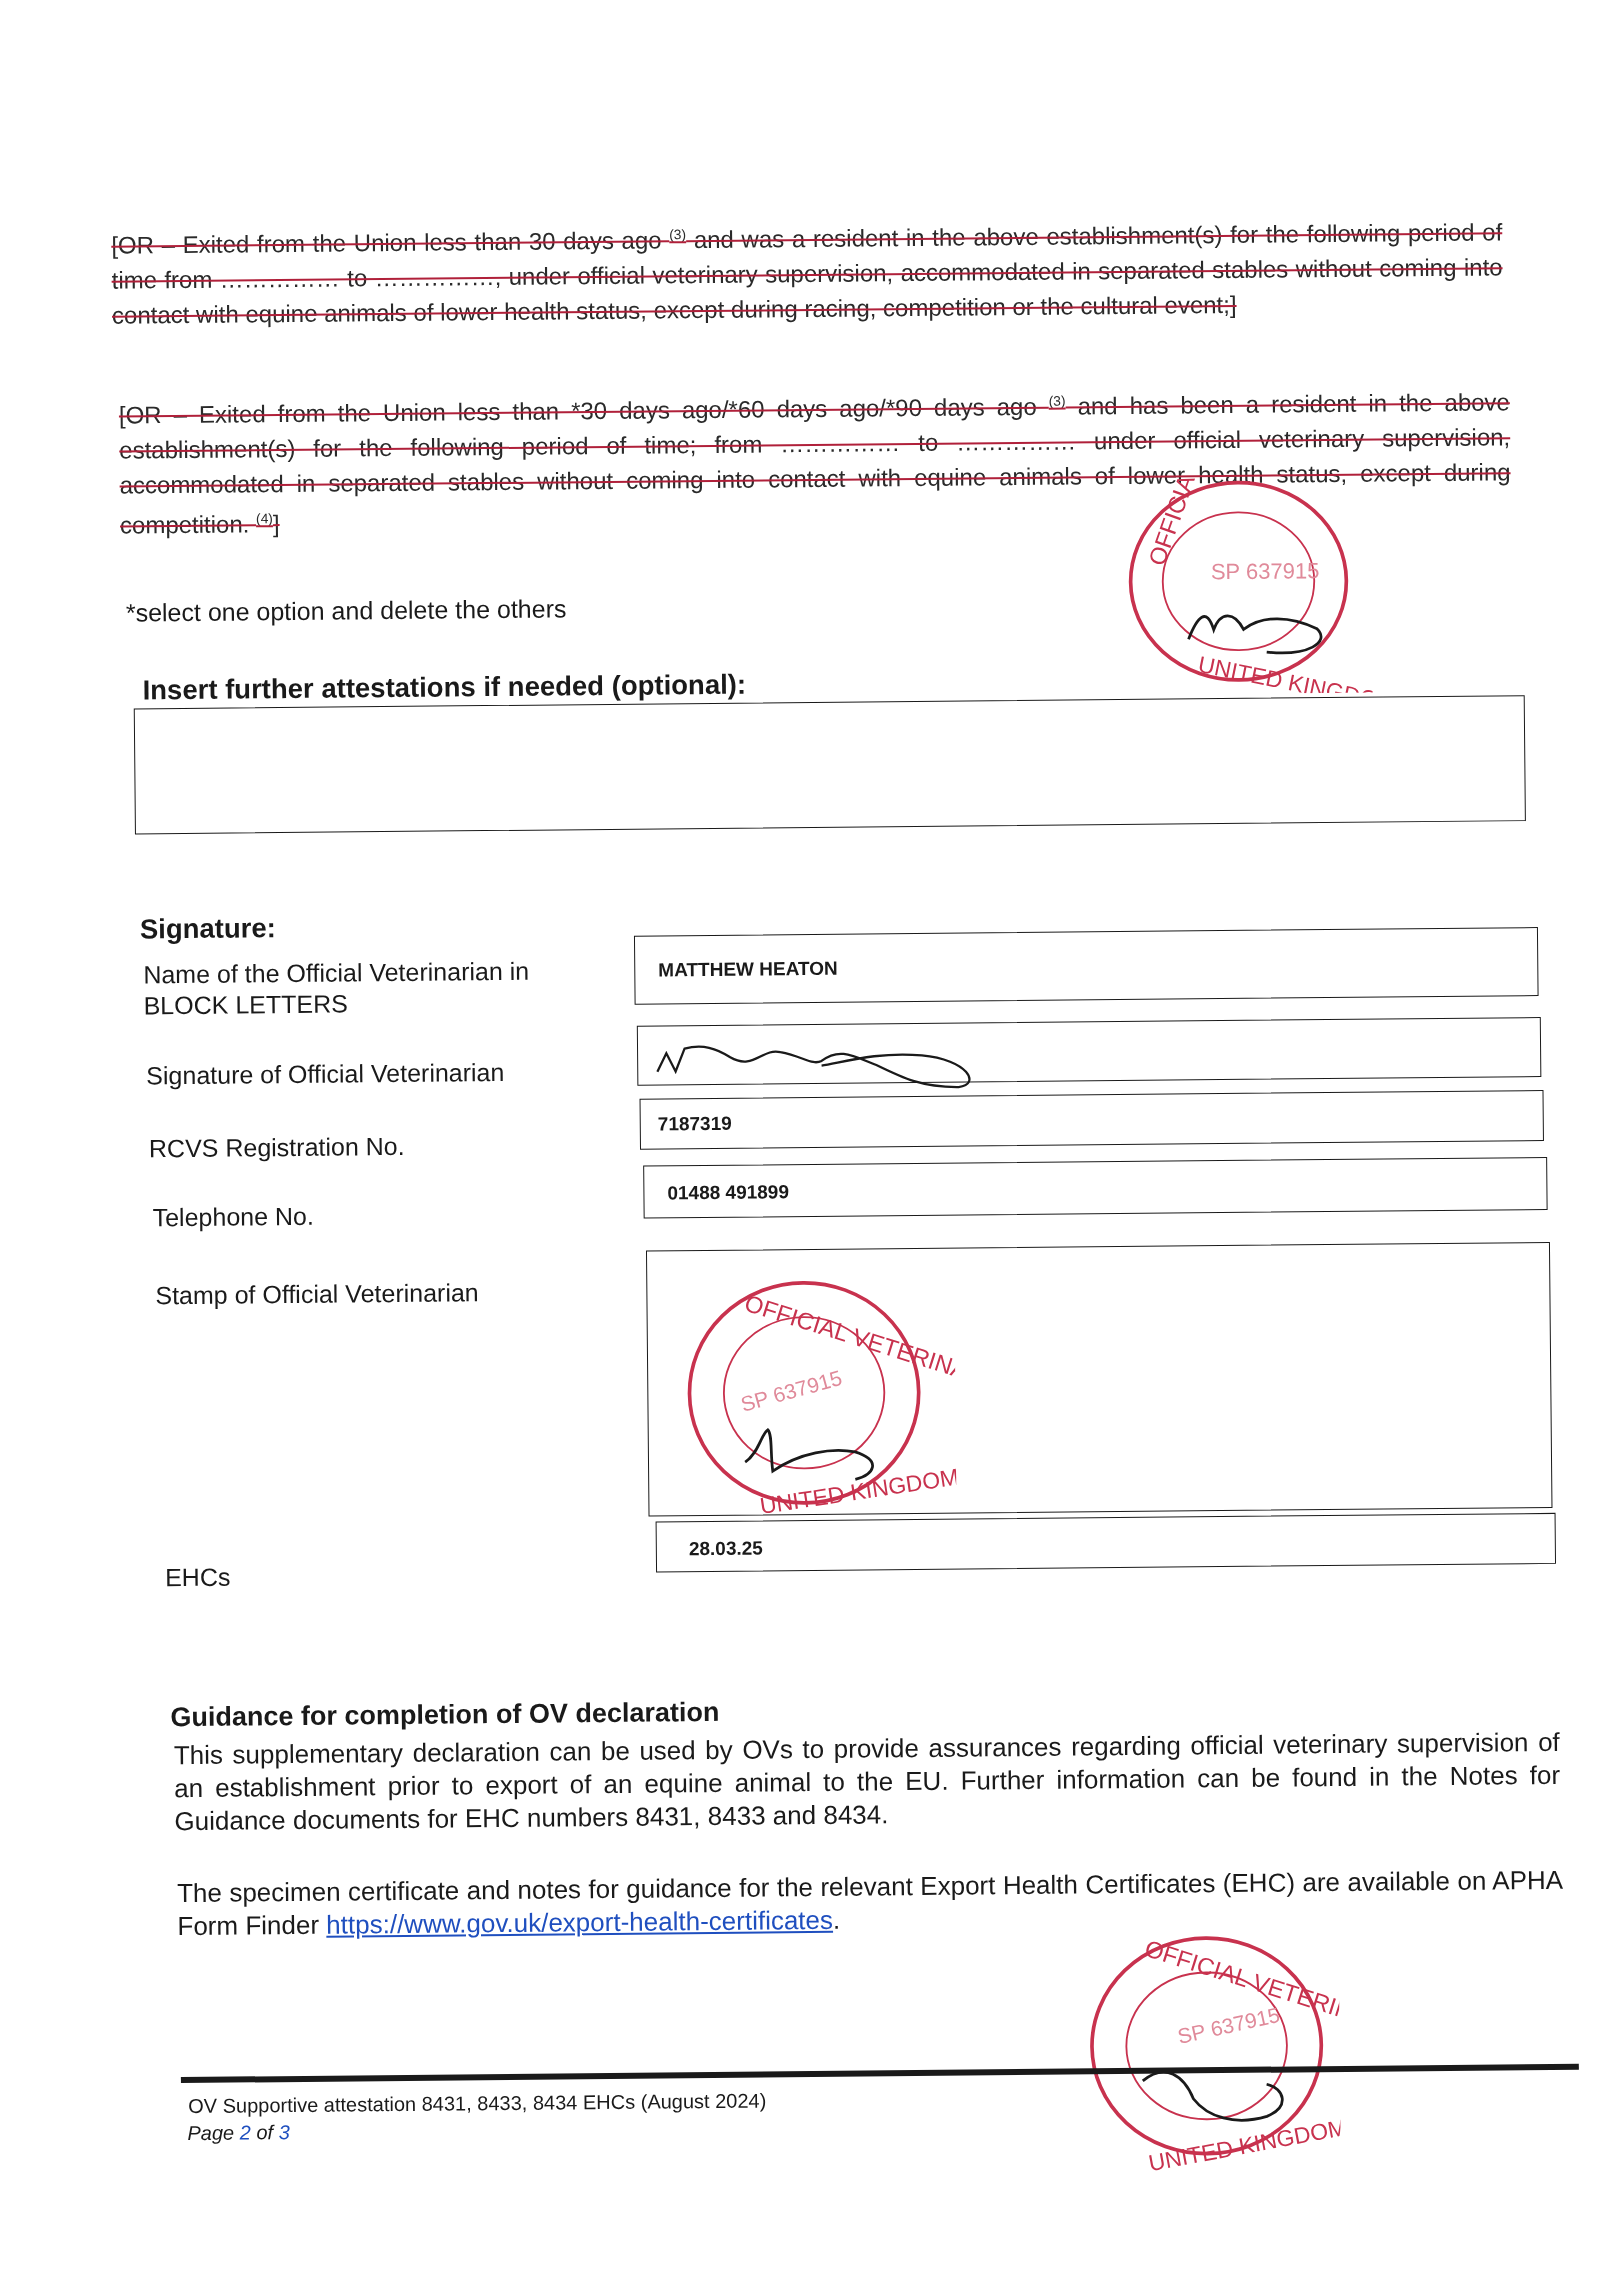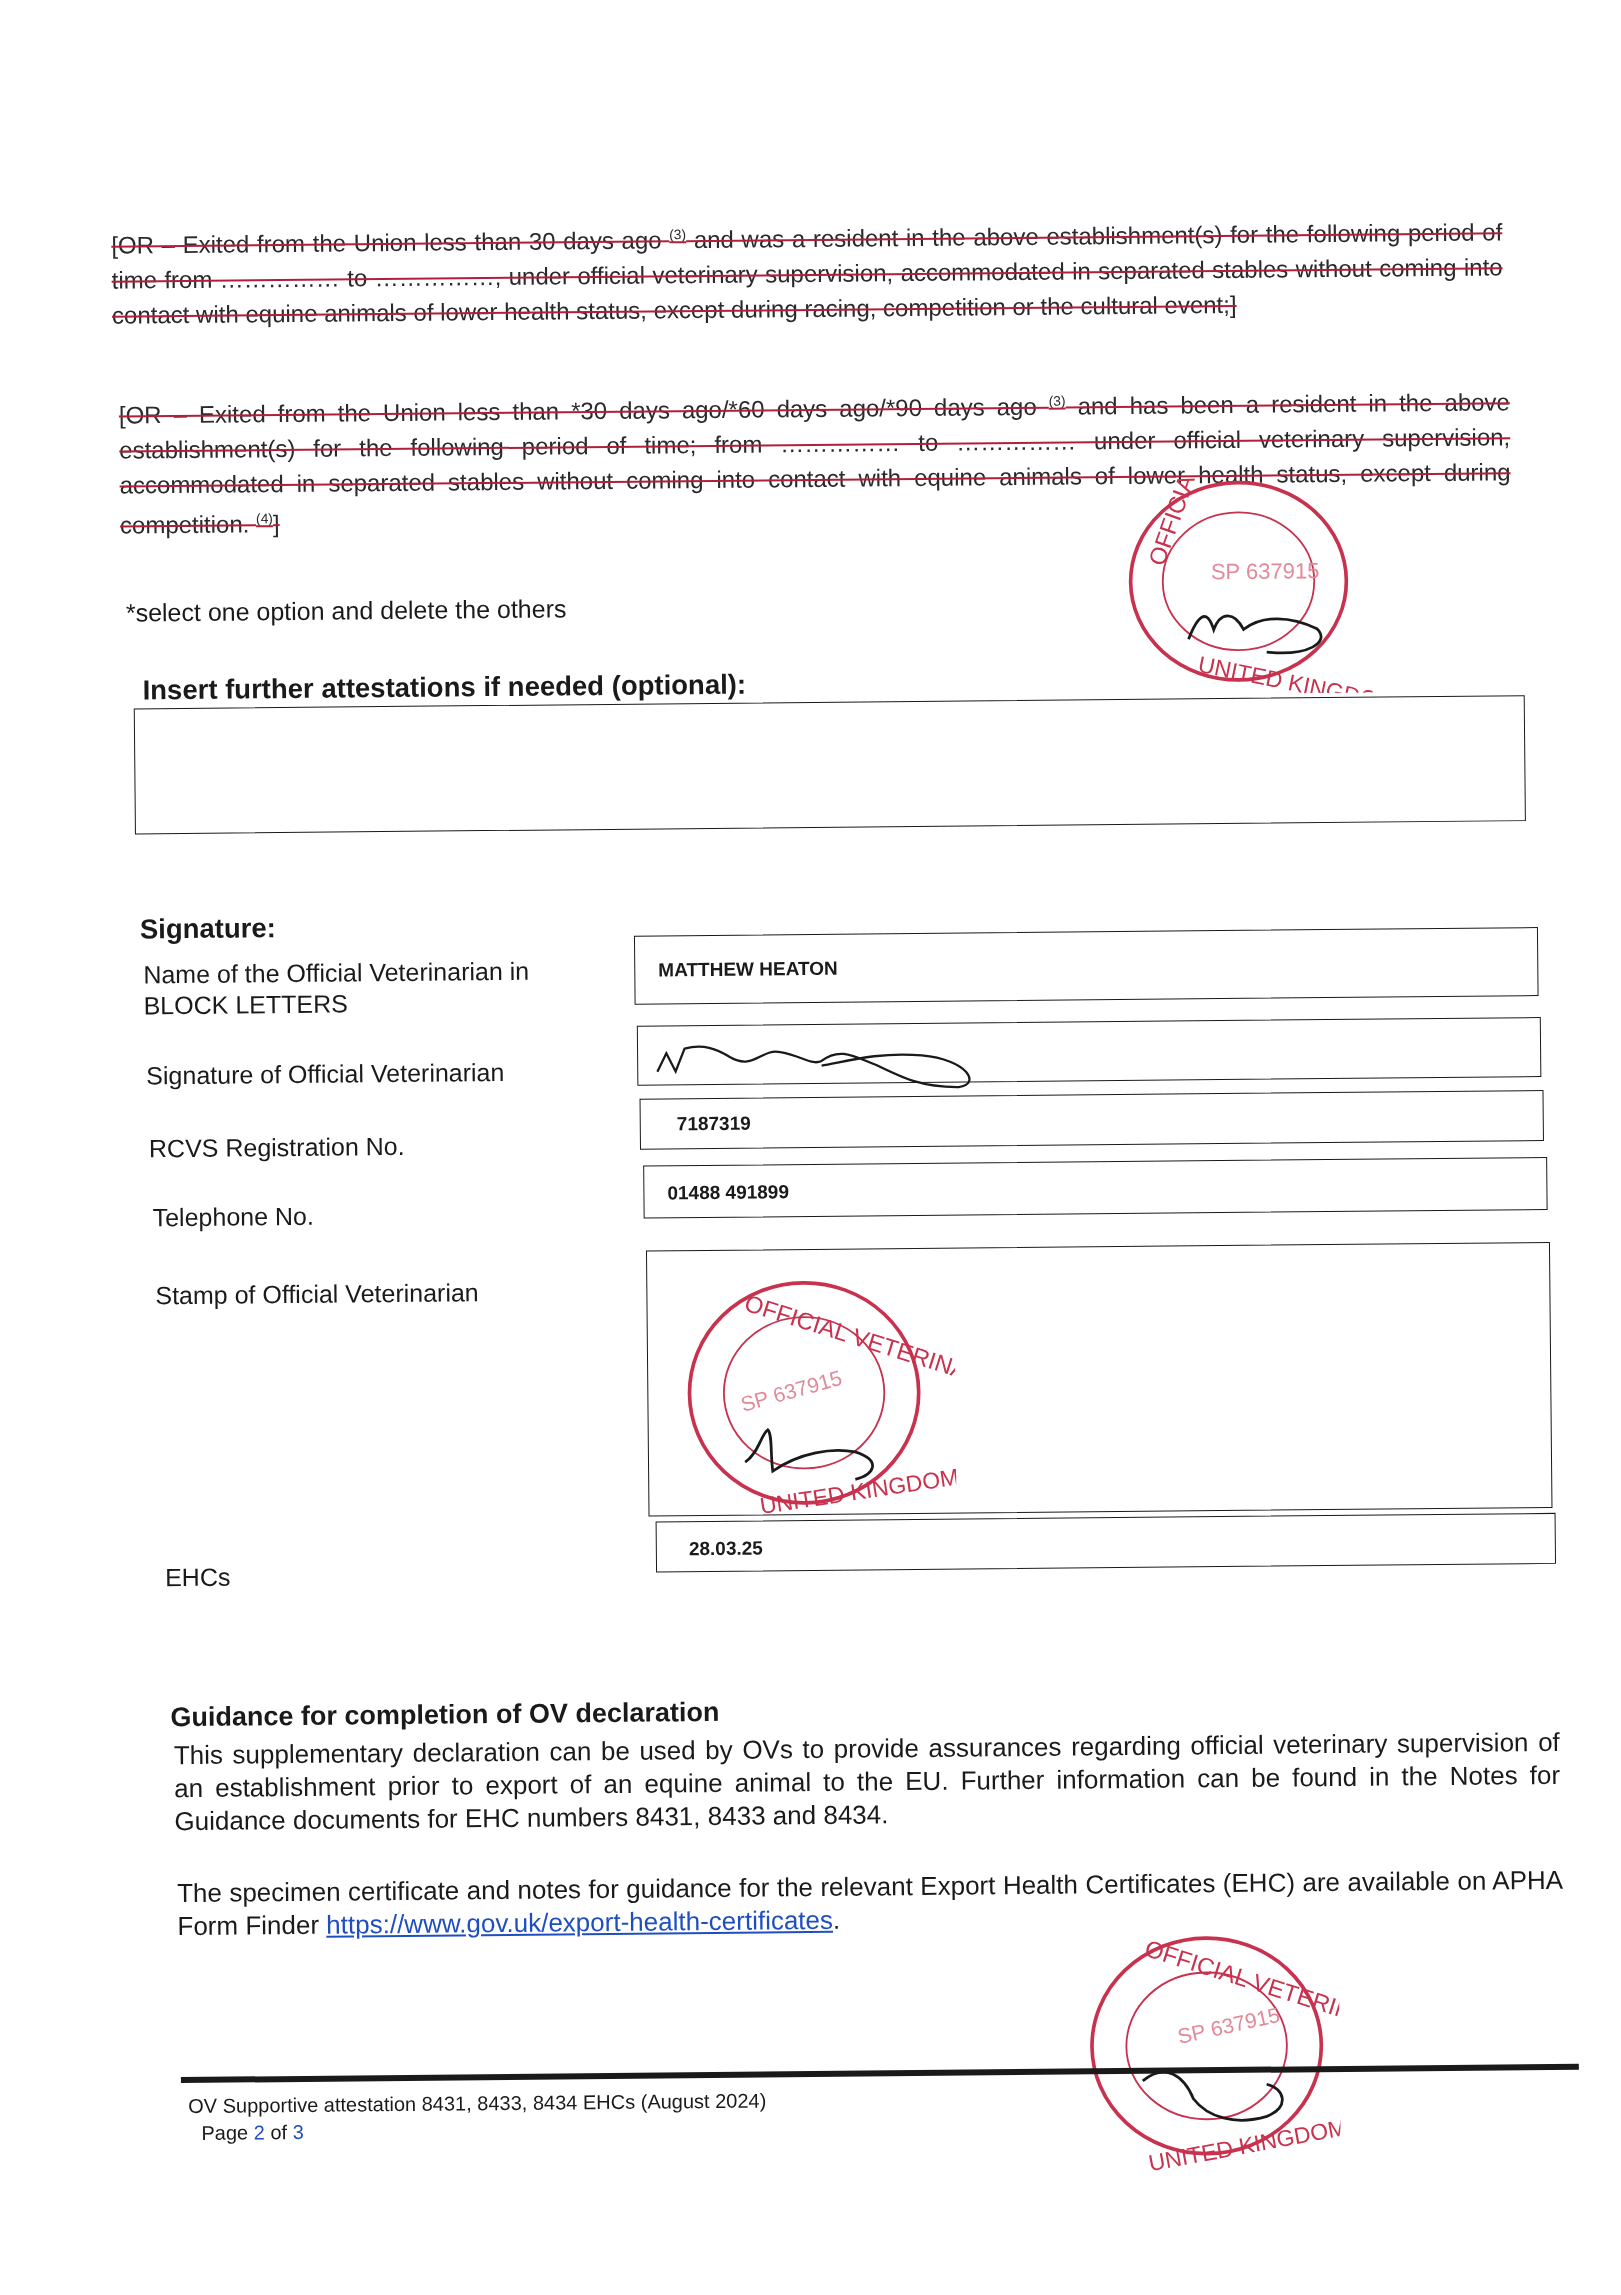--- a/index.html
+++ b/index.html
@@ -61,21 +61,21 @@
 
   <div class="label" style="left:147px; top:1054px;">Signature of Official Veterinarian</div>
   <div class="box" style="left:638px; top:1024px; width:904px; height:60px;">
     <svg width="367" height="73" viewBox="0 0 800 160" style="position:absolute; left:9.2px; top:-4.6px;">
       <path d="M20 110 L 40 70 L 60 110 L 80 60 C 120 50 150 60 180 80 C 230 110 250 60 290 70 C 340 80 360 100 380 90 C 420 60 450 80 500 100 C 560 130 600 150 680 150 C 730 145 700 90 600 80 C 500 70 420 95 380 100" stroke="#1a1a1a" stroke-width="5" fill="none"></path>
     </svg>
   </div>
 
   <div class="label" style="left:149px; top:1127px;">RCVS Registration No.</div>
   <div class="box" style="left:640px; top:1097px; width:904px; height:51px;">
-    <span class="value" style="left:36px; top:13.8px;">7187319</span>
+    <span class="value" style="left:17px; top:13.8px;">7187319</span>
   </div>
 
   <div class="label" style="left:152px; top:1196px;">Telephone No.</div>
   <div class="box" style="left:643px; top:1164px; width:904px; height:53px;">
     <span class="value" style="left:23px; top:16px;">01488 491899</span>
   </div>
 
   <div class="label" style="left:154px; top:1274px;">Stamp of Official Veterinarian</div>
   <div class="box" style="left:645px; top:1249px; width:904px; height:266px;">
     <svg width="275" height="257" viewBox="0 0 600 560" style="position:absolute; left:32px; top:27.5px;">
@@ -107,18 +107,18 @@
       <ellipse cx="290" cy="265" rx="175" ry="160" stroke-width="4"></ellipse>
     </g>
     <text x="150" y="110" fill="#c8324e" font-size="52" font-family="Liberation Sans, sans-serif" transform="rotate(18 290 100)">OFFICIAL VETERINARIAN</text>
     <text x="230" y="250" fill="#e08a9a" font-size="46" font-family="Liberation Sans, sans-serif" transform="rotate(-12 280 250)">SP 637915</text>
     <text x="160" y="515" fill="#c8324e" font-size="50" font-family="Liberation Sans, sans-serif" transform="rotate(-10 290 500)">UNITED KINGDOM</text>
     <path d="M150 340 C 200 300 240 330 260 380 C 290 420 350 440 420 420 C 470 400 460 360 420 350" stroke="#1a1a1a" stroke-width="6" fill="none"></path>
   </svg>
 
   <div class="footer-line" style="left:172px; top:2071px; width:1398px;"></div>
   <div class="footer-text" style="left:179px; top:2087px;">OV Supportive attestation 8431, 8433, 8434 EHCs (August 2024)</div>
-  <div class="footer-text" style="left:192px; top:2114px;">
+  <div class="footer-text" style="left:178px; top:2114px;font-style:italic;">
     <span>Page </span><span class="blue">2</span><span> of </span><span class="blue">3</span>
   </div>
 
 </div>
 
 
 </body></html>

